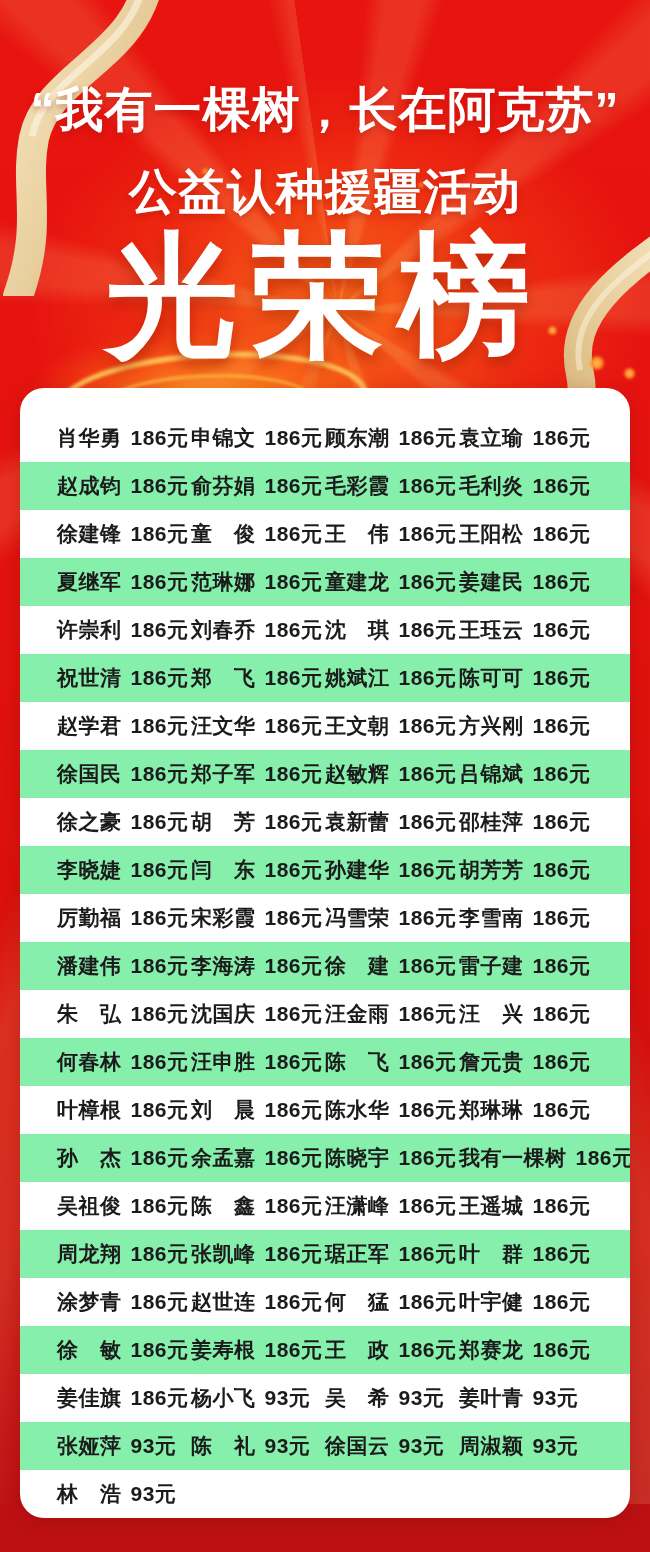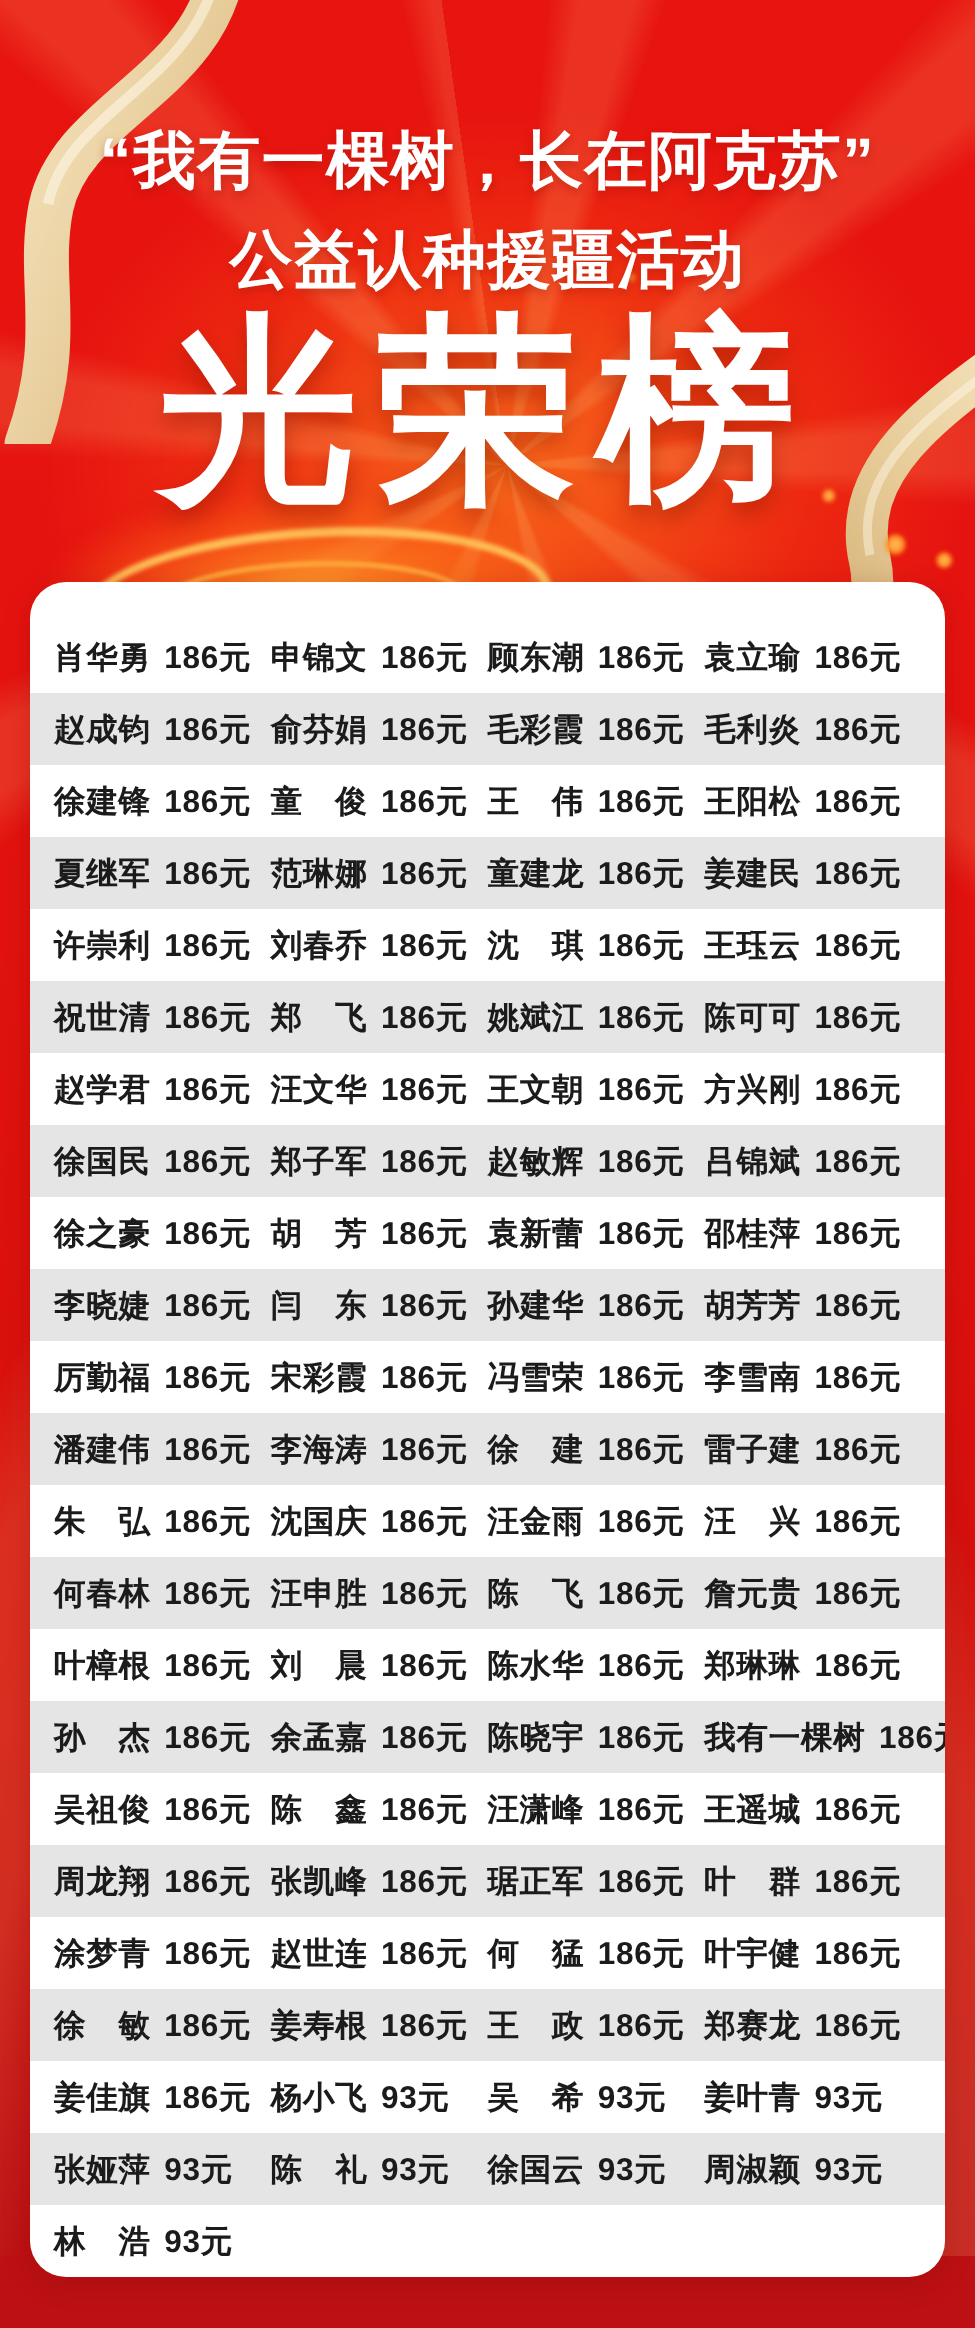--- a/index.html
+++ b/index.html
@@ -43,42 +43,42 @@
   .dot{position:absolute;border-radius:50%;filter:blur(1.5px);pointer-events:none;
     background:radial-gradient(circle,#ffc263,#ff8a1f 60%,rgba(255,138,31,0) 75%);}
   .dot1{left:590px;top:356px;width:14px;height:14px;}
   .dot2{left:548px;top:326px;width:9px;height:9px;}
   .dot3{left:624px;top:368px;width:11px;height:11px;}
   .dot4{left:202px;top:168px;width:7px;height:7px;opacity:.8;}
   .dot5{left:418px;top:182px;width:6px;height:6px;opacity:.7;}
 
   .header{position:absolute;left:0;top:86px;width:650px;text-align:center;color:#ffffff;}
   .sub1,.sub2{
-    font-size:42px;font-weight:800;letter-spacing:1px;line-height:1.0;
+    font-size:48px;font-weight:800;letter-spacing:1px;line-height:1.0;
     text-shadow:0 3px 6px rgba(140,20,0,.35);
   }
-  .sub2{margin-top:24px;}
+  .sub2{margin-top:34px;}
   .big-title{
     margin:14px 0 0 0;font-size:132px;font-weight:900;letter-spacing:14px;line-height:1.0;
     text-shadow:0 7px 14px rgba(150,25,0,.5);
     transform:scaleY(1.02);
   }
 
   .bottom-band{position:absolute;left:0;top:1504px;width:650px;height:48px;background:#bc1014;}
 
   .board{
     position:absolute;left:20px;top:388px;width:610px;height:1130px;
     background:#ffffff;border-radius:24px;z-index:3;
     box-shadow:0 4px 18px rgba(120,10,0,.25);
     padding-top:26px;box-sizing:border-box;overflow:hidden;
   }
   .row{
-    display:flex;align-items:center;height:48px;padding:0 16px;box-sizing:border-box;
-  }
-  .row.alt{background:#e5e5e5;}
+    display:flex;align-items:center;height:48px;padding:0 37px;box-sizing:border-box;
+  }
+  .row.alt{background:#86efac;}
   .cell{
     flex:1 1 0;min-width:0;display:flex;align-items:baseline;gap:9px;
     font-size:21px;font-weight:700;color:#1b1b1b;white-space:nowrap;
   }
   .cell .name{white-space:pre;letter-spacing:.5px;}
   .cell .amount{letter-spacing:.5px;}
 </style>
 </head>
 <body>
 

